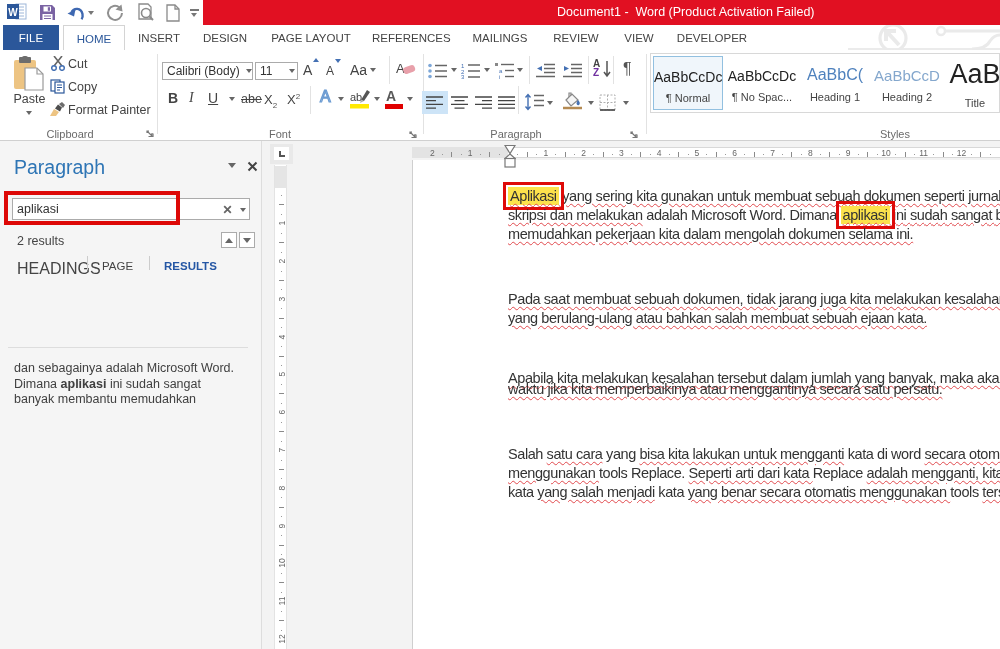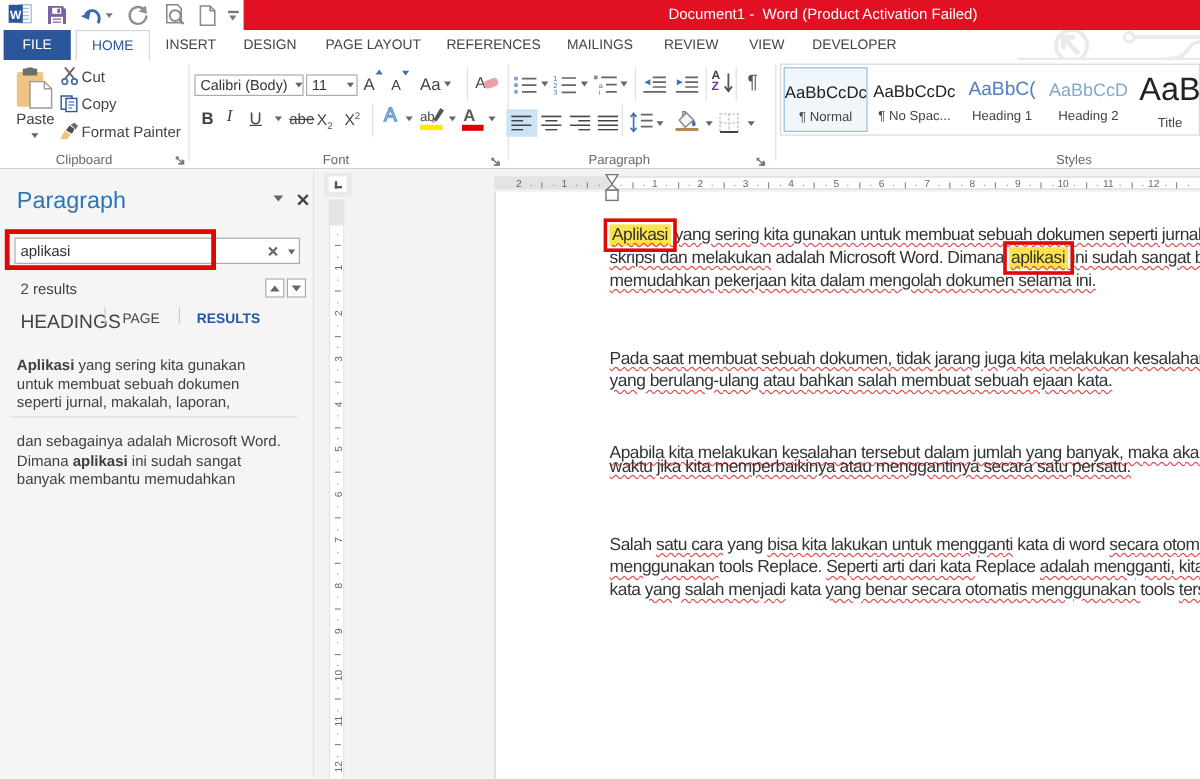--- a/index.html
+++ b/index.html
@@ -308,21 +308,20 @@
   <div class="abs" style="left:239px;top:91px;width:16px;height:16px;background:#fff;border:1px solid #ababab"></div>
   <div class="abs" style="left:225px;top:96.5px;width:0;height:0;border-left:4.5px solid transparent;border-right:4.5px solid transparent;border-bottom:5px solid #666"></div>
   <div class="abs" style="left:243px;top:96.5px;width:0;height:0;border-left:4.5px solid transparent;border-right:4.5px solid transparent;border-top:5px solid #666"></div>
 
   <div class="abs" style="left:17px;top:119px;font-size:16px;color:#444">HEADINGS</div>
   <div class="abs" style="left:102px;top:119px;font-size:11.5px;color:#444">PAGE</div>
   <div class="abs" style="left:164px;top:119px;font-size:11.5px;color:#2456a4;font-weight:bold">RESULTS</div>
   <div class="abs" style="left:87px;top:115px;width:1px;height:14px;background:#ccc"></div>
   <div class="abs" style="left:149px;top:115px;width:1px;height:14px;background:#ccc"></div>
 
-  <div class="abs" style="left:14px;top:156px;font-size:12.5px;color:#404040;line-height:15.5px;white-space:nowrap"><b>Aplikasi</b> yang sering kita gunakan<br>untuk membuat sebuah dokumen<br>seperti jurnal, makalah, laporan,</div>
   <div class="abs" style="left:8px;top:206px;width:240px;height:1px;background:#ddd"></div>
   <div class="abs" style="left:14px;top:220px;font-size:12.5px;color:#404040;line-height:15.5px;white-space:nowrap">dan sebagainya adalah Microsoft Word.<br>Dimana <b>aplikasi</b> ini sudah sangat<br>banyak membantu memudahkan</div>
 </div>
 
 <div class="abs" id="docarea">
   <div class="abs" id="page"></div>
 
   <div class="abs" style="left:8px;top:3px;width:23px;height:20px;background:#e9e9e9"></div>
   <div class="abs" style="left:12px;top:6px;width:15px;height:13px;background:#fff"></div>
   <div class="abs" style="left:17px;top:9.5px;width:6px;height:6px;border-left:2.5px solid #555;border-bottom:2.5px solid #555"></div>

